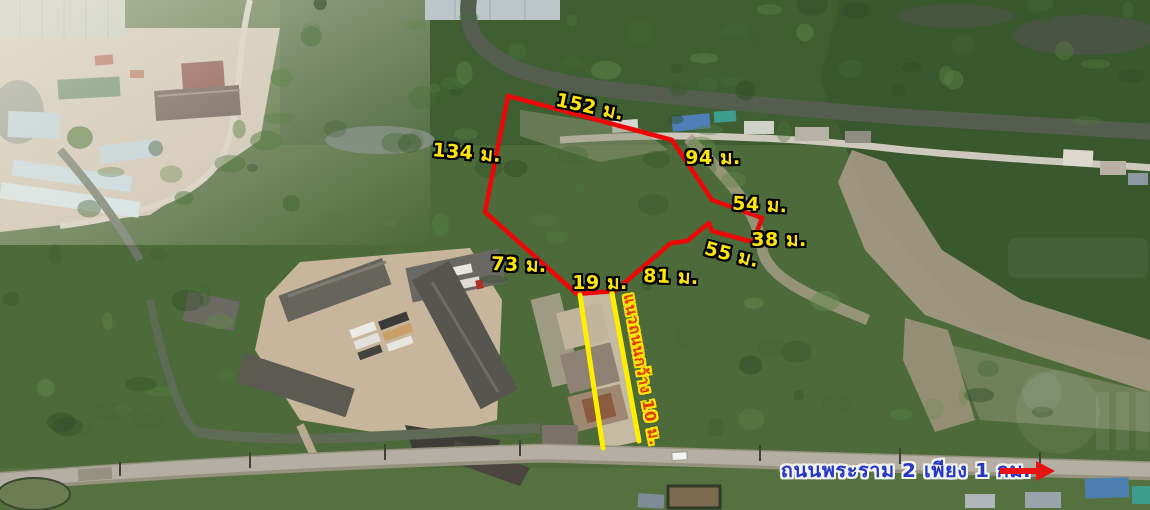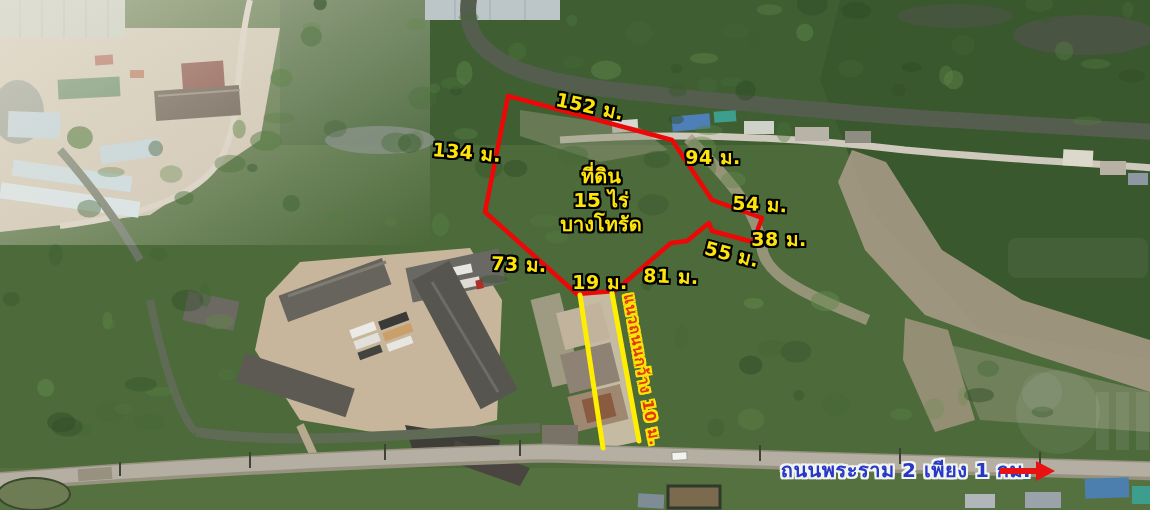--- a/index.html
+++ b/index.html
@@ -319,25 +319,20 @@
   <div class="mlabel" style="left:590px;top:106px;--r:12deg">152 ม.</div>
   <div class="mlabel" style="left:467px;top:152px;--r:5deg">134 ม.</div>
   <div class="mlabel" style="left:713px;top:157px">94 ม.</div>
   <div class="mlabel" style="left:760px;top:204px;--r:3deg">54 ม.</div>
   <div class="mlabel" style="left:779px;top:239px">38 ม.</div>
   <div class="mlabel" style="left:732px;top:254px;--r:14deg">55 ม.</div>
   <div class="mlabel" style="left:671px;top:276px;--r:2deg">81 ม.</div>
   <div class="mlabel" style="left:519px;top:264px;--r:2deg">73 ม.</div>
   <div class="mlabel" style="left:600px;top:282px">19 ม.</div>
 
-  <div class="plot-label">
-    <div>ที่ดิน</div>
-    <div>15 ไร่</div>
-    <div>บางโทรัด</div>
-  </div>
 
   <div class="road-label">แนวถนนกว้าง 10 ม.</div>
 
   <div class="distance-label">ถนนพระราม 2 เพียง 1 กม.</div>
   <svg id="arrow" width="56" height="22" viewBox="0 0 56 22">
     <polygon points="0,8 36,8 36,1 55,11 36,21 36,14 0,14"></polygon>
   </svg>
 
 </div>
 

